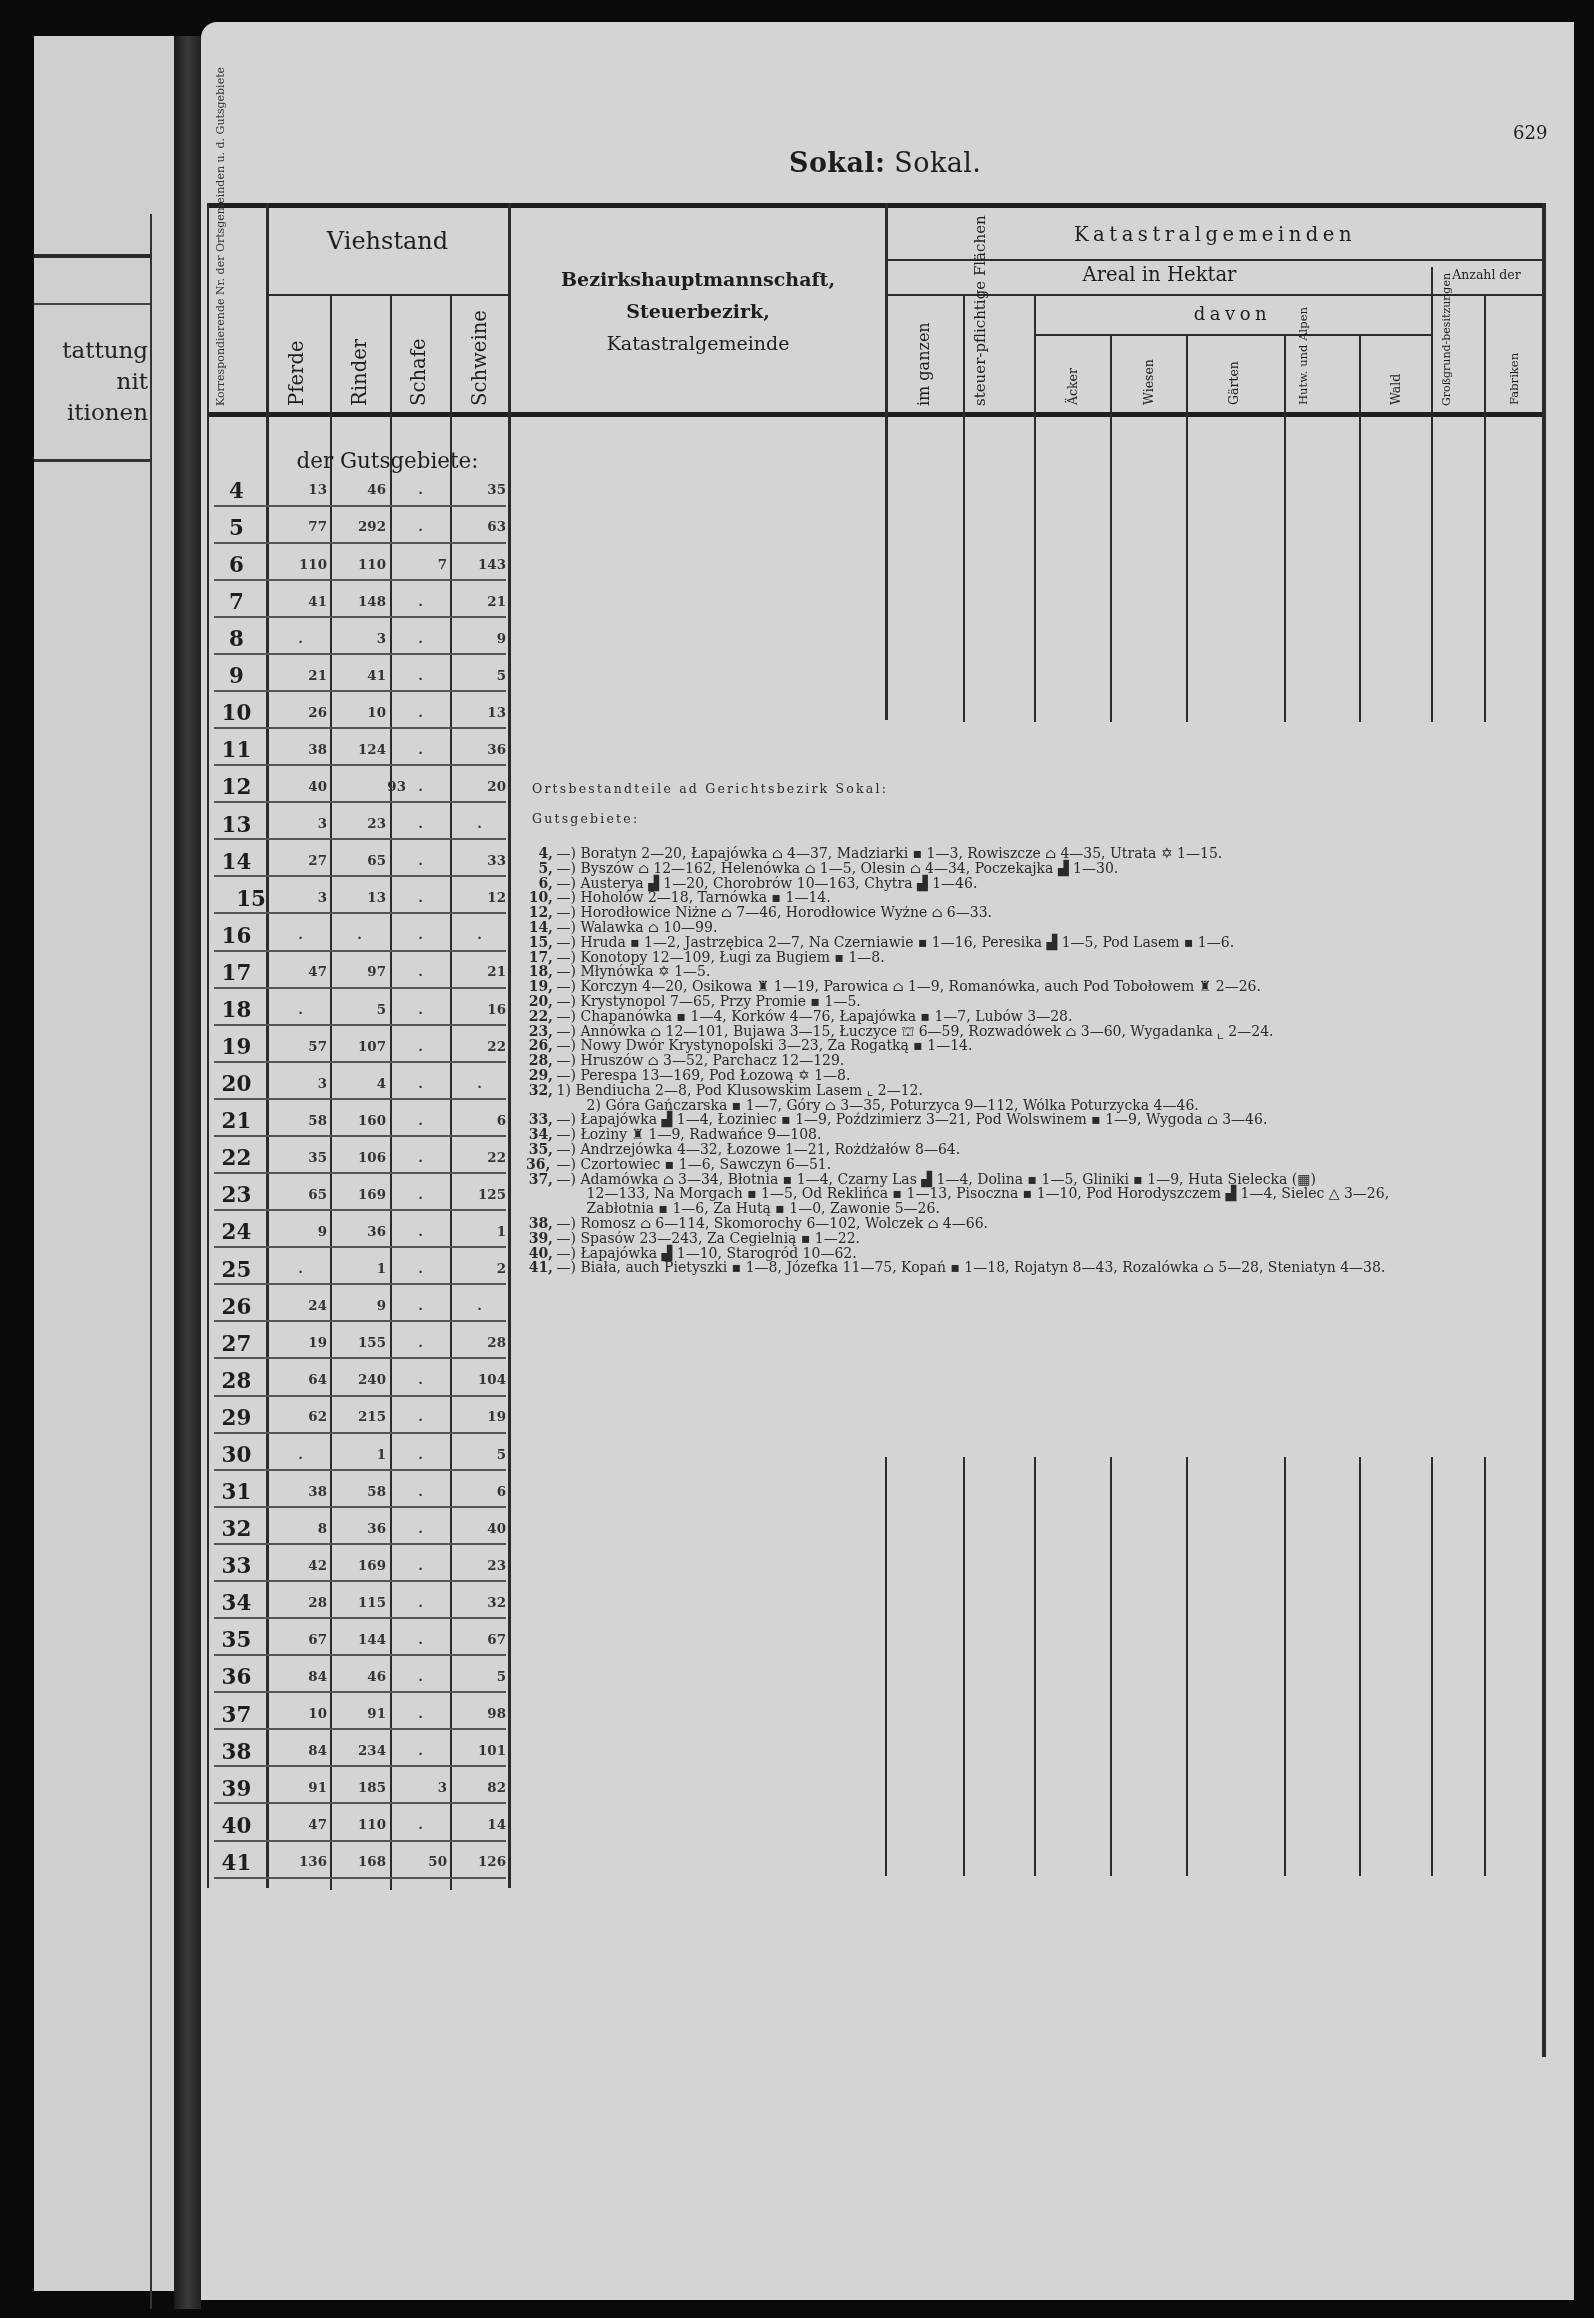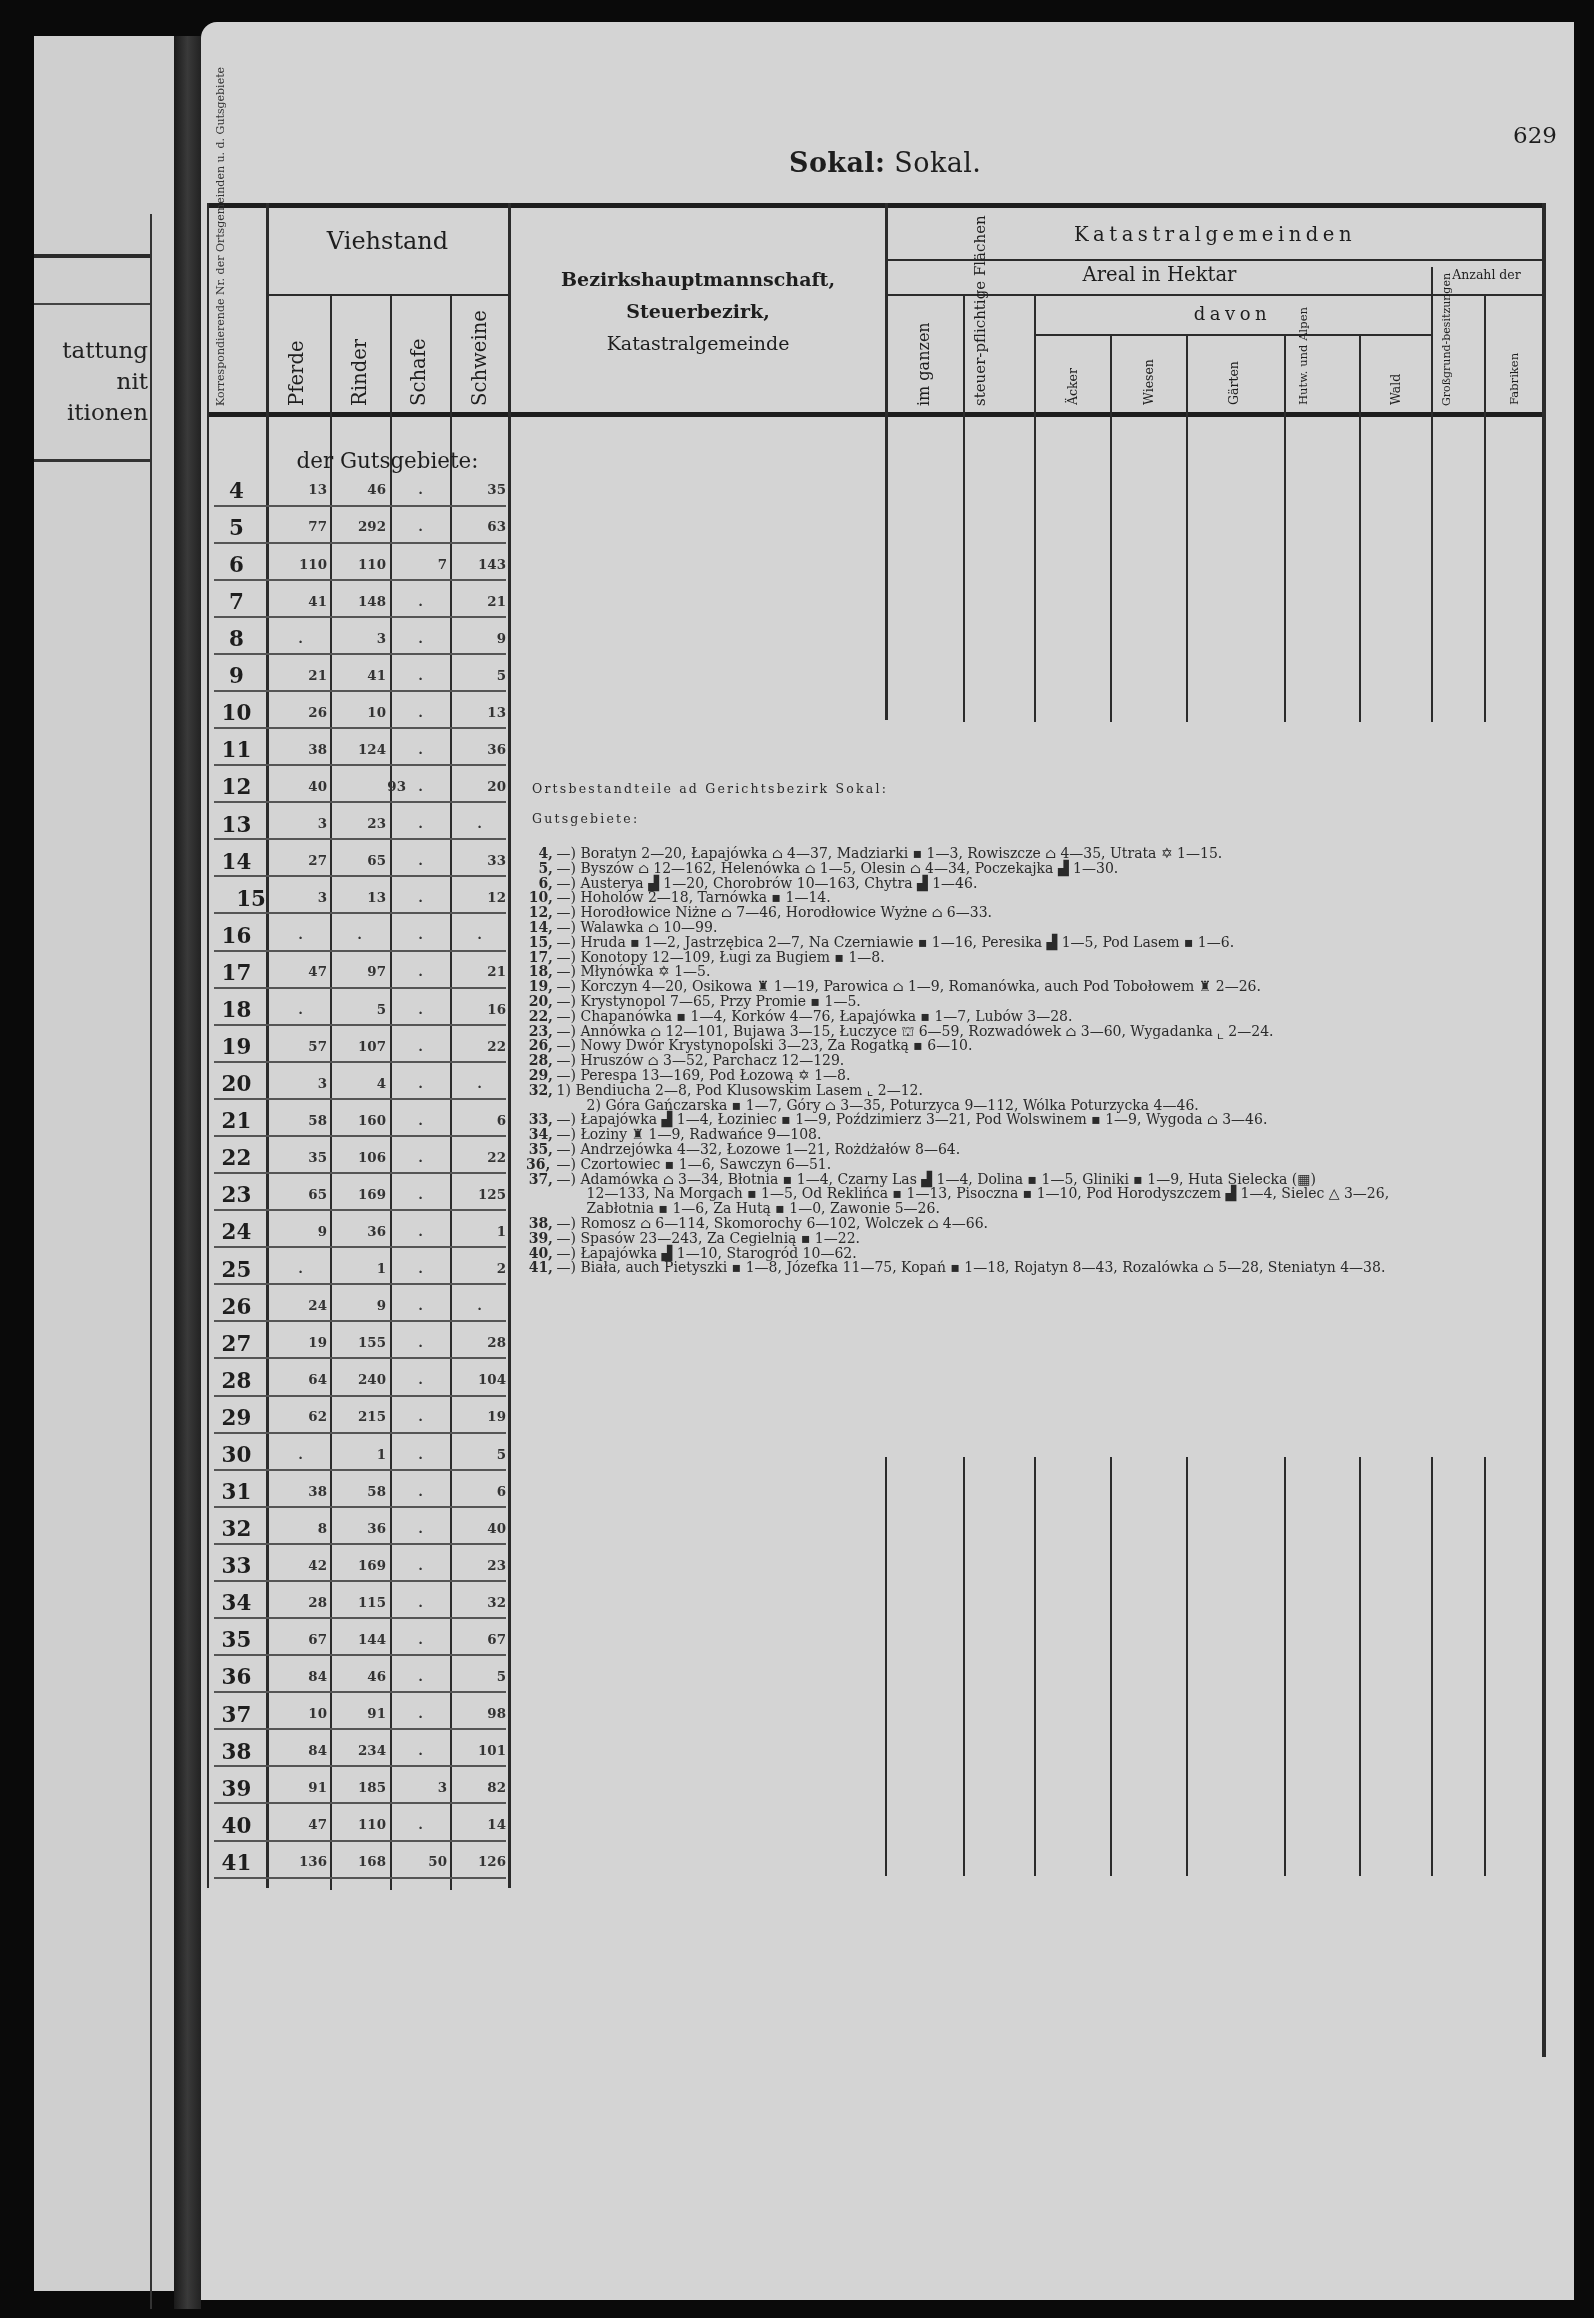--- a/index.html
+++ b/index.html
@@ -7,21 +7,21 @@
   .leftpage{position:absolute;left:34px;top:36px;width:147px;height:2255px;background:#cfcfcf;}
   .leftpage .frame{position:absolute;left:116px;top:178px;width:1.8px;height:2095px;background:#333;}
   .leftpage .rule1{position:absolute;left:0;top:218px;width:116px;height:3.6px;background:#2a2a2a;}
   .leftpage .rule2{position:absolute;left:0;top:267px;width:116px;height:1.8px;background:#444;}
   .leftpage .rule3{position:absolute;left:0;top:423px;width:116px;height:2.7px;background:#333;}
   .leftpage .ltext{position:absolute;left:0;top:299px;font-size:23px;line-height:31px;color:#222;white-space:nowrap;overflow:hidden;width:114px;text-align:right;padding-right:0;}
   .spine{position:absolute;left:174px;top:36px;width:27px;height:2273px;background:linear-gradient(90deg,#1a1a1a,#3a3a3a 50%,#222);}
   .page{position:absolute;left:201px;top:22px;width:1373px;height:2278px;background:#d4d4d4;border-radius:16px 0 0 0;}
   .title{position:absolute;left:789px;top:147px;font-size:27px;font-weight:bold;letter-spacing:0.4px;}
   .title .plain{font-weight:normal;}
-  .pagenum{position:absolute;left:1513px;top:122px;font-size:23px;}
+  .pagenum{position:absolute;left:1513px;top:122px;font-size:18px;}
   .vl{position:absolute;top:0;width:1.8px;background:#2b2b2b;}
   .hl{position:absolute;height:1.8px;background:#2b2b2b;}
   .thick{height:4.5px;background:#1e1e1e;}
   .hdr{position:absolute;text-align:center;}
   .vert{position:absolute;writing-mode:vertical-rl;transform:rotate(180deg);text-align:left;white-space:nowrap;}
   .rowlbl{position:absolute;left:207px;width:59px;text-align:center;font-size:21.4px;font-weight:bold;}
   .cell{position:absolute;text-align:right;font-size:13.4px;font-weight:bold;color:#333;}
   .rowline{position:absolute;height:1.8px;background:#555;}
   .txt{position:absolute;left:532px;font-size:14px;white-space:nowrap;color:#2a2a2a;}
   .txt b{font-weight:bold;}
@@ -358,21 +358,21 @@
     <div class="txt" style="top: 889px; left: 526px;"><b style="display: inline-block; width: 27px; text-align: right; margin-right: 3.6px;">10,</b><span>—) Hoholów 2—18, Tarnówka ▪ 1—14.</span></div>
     <div class="txt" style="top: 904px; left: 526px;"><b style="display: inline-block; width: 27px; text-align: right; margin-right: 3.6px;">12,</b><span>—) Horodłowice Niżne ⌂ 7—46, Horodłowice Wyżne ⌂ 6—33.</span></div>
     <div class="txt" style="top: 919px; left: 526px;"><b style="display: inline-block; width: 27px; text-align: right; margin-right: 3.6px;">14,</b><span>—) Walawka ⌂ 10—99.</span></div>
     <div class="txt" style="top: 934px; left: 526px;"><b style="display: inline-block; width: 27px; text-align: right; margin-right: 3.6px;">15,</b><span>—) Hruda ▪ 1—2, Jastrzębica 2—7, Na Czerniawie ▪ 1—16, Peresika ▟ 1—5, Pod Lasem ▪ 1—6.</span></div>
     <div class="txt" style="top: 949px; left: 526px;"><b style="display: inline-block; width: 27px; text-align: right; margin-right: 3.6px;">17,</b><span>—) Konotopy 12—109, Ługi za Bugiem ▪ 1—8.</span></div>
     <div class="txt" style="top: 963px; left: 526px;"><b style="display: inline-block; width: 27px; text-align: right; margin-right: 3.6px;">18,</b><span>—) Młynówka ✡ 1—5.</span></div>
     <div class="txt" style="top: 978px; left: 526px;"><b style="display: inline-block; width: 27px; text-align: right; margin-right: 3.6px;">19,</b><span>—) Korczyn 4—20, Osikowa ♜ 1—19, Parowica ⌂ 1—9, Romanówka, auch Pod Tobołowem ♜ 2—26.</span></div>
     <div class="txt" style="top: 993px; left: 526px;"><b style="display: inline-block; width: 27px; text-align: right; margin-right: 3.6px;">20,</b><span>—) Krystynopol 7—65, Przy Promie ▪ 1—5.</span></div>
     <div class="txt" style="top: 1008px; left: 526px;"><b style="display: inline-block; width: 27px; text-align: right; margin-right: 3.6px;">22,</b><span>—) Chapanówka ▪ 1—4, Korków 4—76, Łapajówka ▪ 1—7, Lubów 3—28.</span></div>
     <div class="txt" style="top: 1023px; left: 526px;"><b style="display: inline-block; width: 27px; text-align: right; margin-right: 3.6px;">23,</b><span>—) Annówka ⌂ 12—101, Bujawa 3—15, Łuczyce ⛫ 6—59, Rozwadówek ⌂ 3—60, Wygadanka ⌞ 2—24.</span></div>
-    <div class="txt" style="top: 1037px; left: 526px;"><b style="display: inline-block; width: 27px; text-align: right; margin-right: 3.6px;">26,</b><span>—) Nowy Dwór Krystynopolski 3—23, Za Rogatką ▪ 6—10.</span></div>
+    <div class="txt" style="top: 1037px; left: 526px;"><b style="display: inline-block; width: 27px; text-align: right; margin-right: 3.6px;">26,</b><span>—) Nowy Dwór Krystynopolski 3—23, Za Rogatką ▪ 1—14.</span></div>
     <div class="txt" style="top: 1052px; left: 526px;"><b style="display: inline-block; width: 27px; text-align: right; margin-right: 3.6px;">28,</b><span>—) Hruszów ⌂ 3—52, Parchacz 12—129.</span></div>
     <div class="txt" style="top: 1067px; left: 526px;"><b style="display: inline-block; width: 27px; text-align: right; margin-right: 3.6px;">29,</b><span>—) Perespa 13—169, Pod Łozową ✡ 1—8.</span></div>
     <div class="txt" style="top: 1082px; left: 526px;"><b style="display: inline-block; width: 27px; text-align: right; margin-right: 3.6px;">32,</b><span>1) Bendiucha 2—8, Pod Klusowskim Lasem ⌞ 2—12.</span></div>
     <div class="txt" style="top: 1097px; left: 526px;"><b style="display: inline-block; width: 27px; text-align: right; margin-right: 3.6px;"></b><span style="padding-left: 30px;">2) Góra Gańczarska ▪ 1—7, Góry ⌂ 3—35, Poturzyca 9—112, Wólka Poturzycka 4—46.</span></div>
     <div class="txt" style="top: 1111px; left: 526px;"><b style="display: inline-block; width: 27px; text-align: right; margin-right: 3.6px;">33,</b><span>—) Łapajówka ▟ 1—4, Łoziniec ▪ 1—9, Poździmierz 3—21, Pod Wolswinem ▪ 1—9, Wygoda ⌂ 3—46.</span></div>
     <div class="txt" style="top: 1126px; left: 526px;"><b style="display: inline-block; width: 27px; text-align: right; margin-right: 3.6px;">34,</b><span>—) Łoziny ♜ 1—9, Radwańce 9—108.</span></div>
     <div class="txt" style="top: 1141px; left: 526px;"><b style="display: inline-block; width: 27px; text-align: right; margin-right: 3.6px;">35,</b><span>—) Andrzejówka 4—32, Łozowe 1—21, Rożdżałów 8—64.</span></div>
     <div class="txt" style="top: 1156px; left: 526px;"><b style="display: inline-block; width: 27px; text-align: left; margin-right: 3.6px;">36,</b><span>—) Czortowiec ▪ 1—6, Sawczyn 6—51.</span></div>
     <div class="txt" style="top: 1171px; left: 526px;"><b style="display: inline-block; width: 27px; text-align: right; margin-right: 3.6px;">37,</b><span>—) Adamówka ⌂ 3—34, Błotnia ▪ 1—4, Czarny Las ▟ 1—4, Dolina ▪ 1—5, Gliniki ▪ 1—9, Huta Sielecka (▦)</span></div>
     <div class="txt" style="top: 1185px; left: 526px;"><b style="display: inline-block; width: 27px; text-align: right; margin-right: 3.6px;"></b><span style="padding-left: 30px;">12—133, Na Morgach ▪ 1—5, Od Reklińca ▪ 1—13, Pisoczna ▪ 1—10, Pod Horodyszczem ▟ 1—4, Sielec △ 3—26,</span></div>

